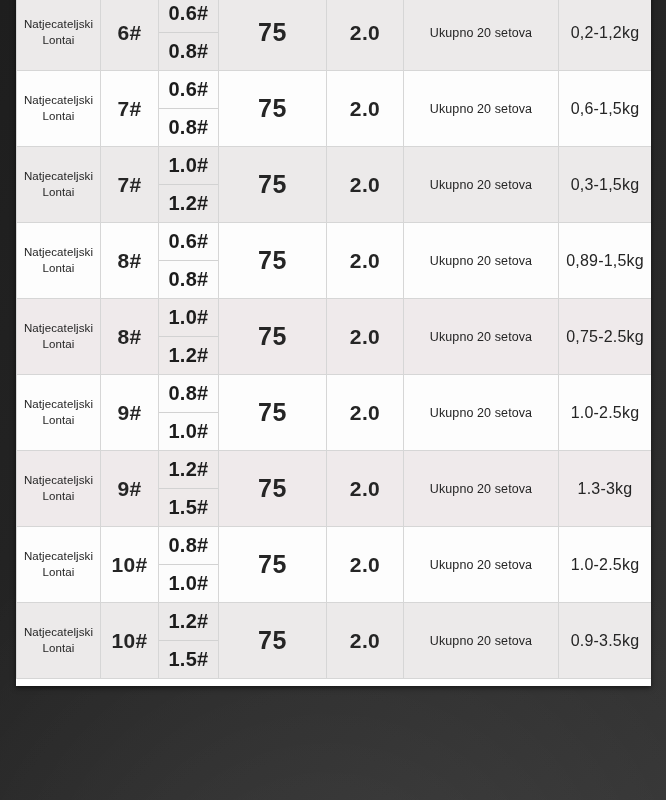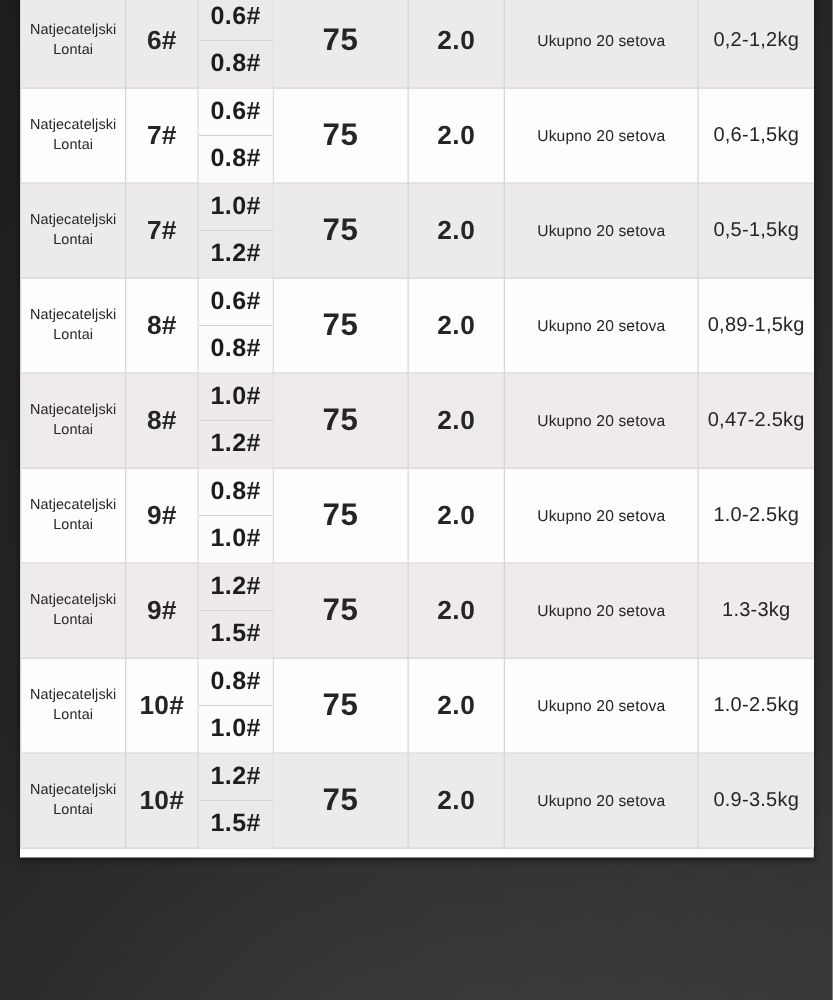--- a/index.html
+++ b/index.html
@@ -219,21 +219,21 @@
     <td class="cell-qty">
       <span>75</span>
     </td>
     <td class="cell-len">
       <span>2.0</span>
     </td>
     <td class="cell-sets">
       <span>Ukupno 20 setova</span>
     </td>
     <td class="cell-wt">
-      <span>0,5-1,5kg</span>
+      <span>0,3-1,5kg</span>
     </td>
   </tr>
 
   <tr class="row-h r-plain">
     <td class="cell-name">
       <span>Natjecateljski Lontai</span>
     </td>
     <td class="cell-hook">
       <span>8#</span>
     </td>
@@ -273,21 +273,21 @@
     <td class="cell-qty">
       <span>75</span>
     </td>
     <td class="cell-len">
       <span>2.0</span>
     </td>
     <td class="cell-sets">
       <span>Ukupno 20 setova</span>
     </td>
     <td class="cell-wt">
-      <span>0,47-2.5kg</span>
+      <span>0,75-2.5kg</span>
     </td>
   </tr>
 
   <tr class="row-h r-plain">
     <td class="cell-name">
       <span>Natjecateljski Lontai</span>
     </td>
     <td class="cell-hook">
       <span>9#</span>
     </td>

